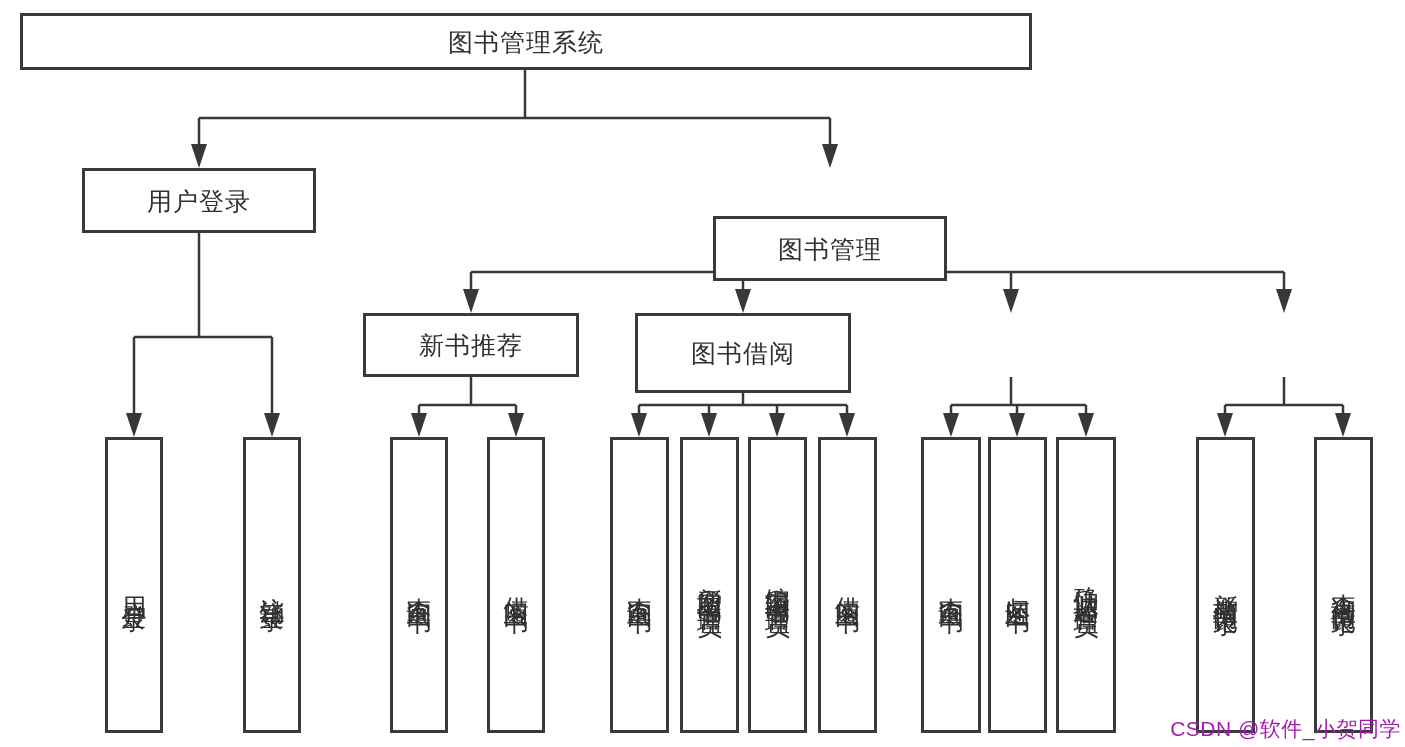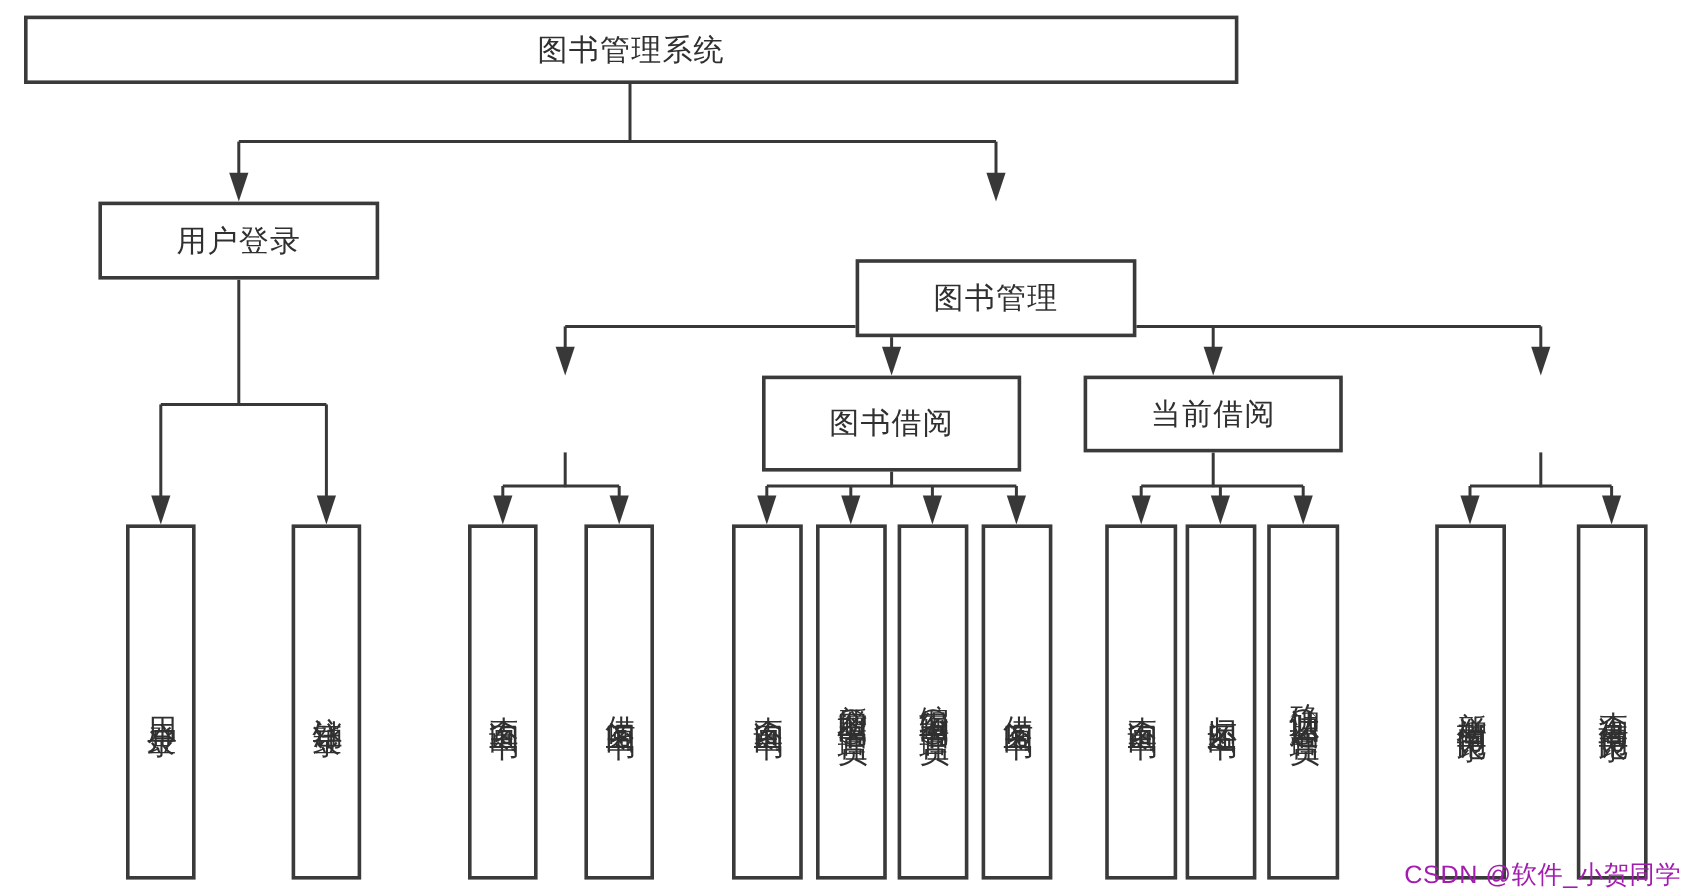--- a/index.html
+++ b/index.html
@@ -165,22 +165,22 @@
       <line x1="1343" y1="405" x2="1343" y2="420"></line>
       <path d="M1335,413 L1351,413 L1343,437 Z"></path>
     </g>
   </svg>
 
   <div class="node n-root">图书管理系统</div>
 
   <div class="node n-login">用户登录</div>
   <div class="node n-mgmt">图书管理</div>
 
+  <div class="node n-g0">新书推荐</div>
   <div class="node n-g1">图书借阅</div>
-  <div class="node n-g2">当前借阅</div>
 
   <div class="node leaf n-l-a0">用户登录</div>
   <div class="node leaf n-l-a1">注销登录</div>
 
   <div class="node leaf n-l-b0">查询图书</div>
   <div class="node leaf n-l-b1">借阅图书</div>
 
   <div class="node leaf n-l-c0">查询图书</div>
   <div class="node leaf n-l-c1">新增图书（管理员）</div>
   <div class="node leaf n-l-c2">编辑图书（管理员）</div>

